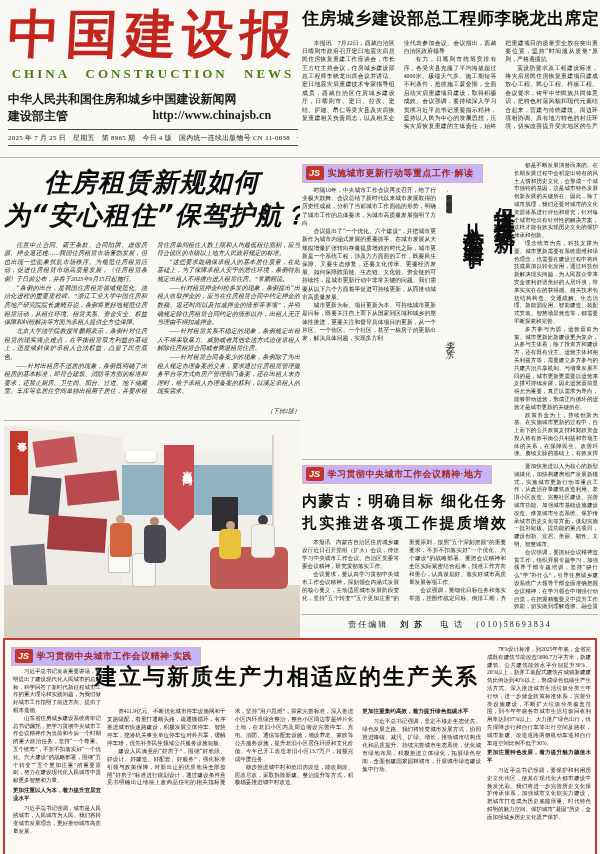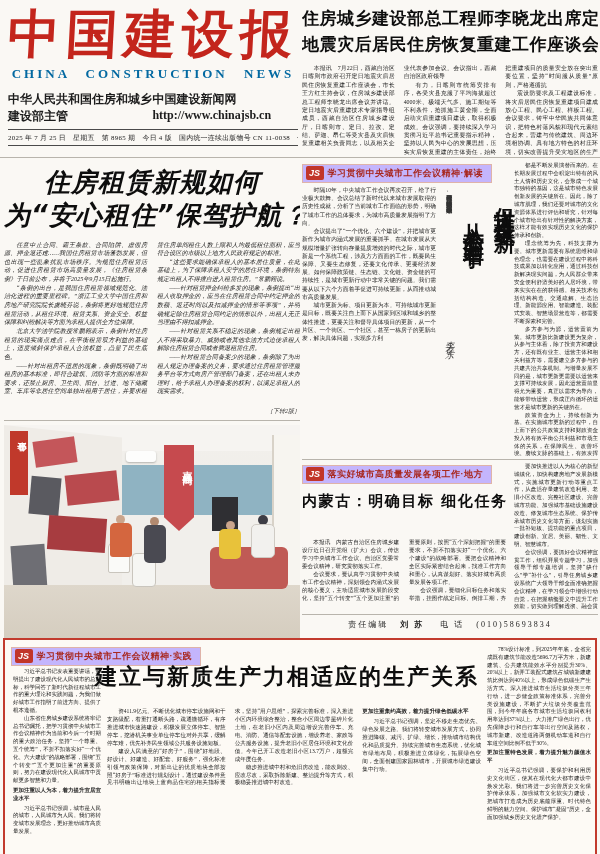--- a/index.html
+++ b/index.html
@@ -13,21 +13,21 @@
   .hairline { background:#b8b4ac; height:1px; }
 
   
   .logo-cn {
     font-family:"DejaVu Serif","Liberation Serif",serif;
     font-weight:900; font-size:52px; line-height:1.0; letter-spacing:6px;
     color:#c3251c; transform:skewX(-3deg); white-space:nowrap; text-align:center;
   }
   .logo-en {
     font-family:"Liberation Serif",serif; font-weight:700; font-size:13px;
-    letter-spacing:3px; word-spacing:10px; text-align:center; color:#0369a1;
+    letter-spacing:3px; word-spacing:10px; text-align:center; color:#4d7c0f;
   }
   .mast-row1 { display:flex; justify-content:flex-end; font-size:12px; font-weight:700; }
   .issue-row {
     border-top:1px solid #4a4a4a; border-bottom:1px solid #4a4a4a;
     font-size:6.9px; padding:2.5px 0; white-space:nowrap; overflow:hidden; letter-spacing:0.3px;
   }
 
   
   .body-txt { font-size:5.9px; line-height:1.42; text-align:justify; overflow:hidden; color:#222; }
   .para { text-indent:2em; }
@@ -87,21 +87,20 @@
     <div class="logo-en" style="margin-top:6px;">CHINA  CONSTRUCTION  NEWS</div>
     <div class="mast-row1" style="margin-top:9px;">
       <span>中华人民共和国住房和城乡建设部主管</span>
       <span>中国建设新闻网  http://www.chinajsb.cn</span>
     </div>
     <div class="issue-row" style="margin-top:4px;">2025 年 7 月 25 日　星期五　第 8965 期　今日 4 版　国内统一连续出版物号 CN 11-0038　代号 1-77</div>
   </div>
 
   <div class="abs" style="left:302px; top:6px; width:296px;">
     <div class="ts-line h-sans">住房城乡建设部总工程师李晓龙出席定日</div>
-    <div class="ts-line h-sans">地震灾后居民住房恢复重建工作座谈会</div>
     <div class="cols3 body-txt" style="margin-top:7px; height:96px;">
       <p class="para">本报讯　7月22日，西藏自治区日喀则市政府召开定日地震灾后居民住房恢复重建工作座谈会，市长王方红主持会议，住房城乡建设部总工程师李晓龙出席会议并讲话。定日地震灾后重建技术专家指导组成员，西藏自治区住房城乡建设厅，日喀则市、定日、拉孜、定结、萨迦、昂仁等受灾县及灾后恢复重建相关负责同志，以及相关企业代表参加会议。会议指出，西藏自治区政府领导</p>
       <p class="para">有力，日喀则市统筹安排有序，各受灾县克服了平均海拔超过4000米、极端天气多、施工期短等不利条件，抢抓施工黄金期，全面启动灾后重建项目建设，取得积极成效。会议强调，要持续深入学习贯彻习近平总书记重要指示精神，坚持以人民为中心的发展思想，压实灾后恢复重建的主体责任，始终把重建项目的质量安全放在突出重要位置，坚持“时间服从质量”原则，严格遵循抗</p>
       <p class="para">震设防要求及工程建设标准，将灾后居民住房恢复重建项目建成放心工程、民心工程、样板工程。会议要求，铸牢中华民族共同体意识，把特色村落风貌和现代元素结合起来，营建与传统建筑、周边环境相协调、具有地方特色的村庄环境，切实改善提升受灾地区的生产生活条件，不断增强人民群众的获得感、幸福感、安全感。　（郭 雯）</p>
     </div>
   </div>
 
   <div class="abs hairline" style="left:0; top:157px; width:600px;"></div>
 
   <div class="abs" style="left:4px; top:166px; width:296px;font-style:italic;">
@@ -175,21 +174,21 @@
     <div class="caption-title" style="width:104px; padding-top:4px;">共享清凉空间</div>
     <div class="caption-text" style="flex:1;">
       <span>近日，江苏省扬州市邗江区西湖街道经圩村党委利用闲置用房打造“共享清凉空间”——有“凉”驿站，为环卫工人等户外劳动者提供饮水休息、手机充电等服务。图为环卫工人在“驿”站内休息。</span>
       <span class="credit">庄文斌 摄</span>
     </div>
   </div>
 
   <div class="abs" style="left:302px; top:162px; width:296px; height:294px;">
     <div class="badge">
       <span class="js">JS</span>
-      <span class="tag">学习贯彻中央城市工作会议精神·解读</span>
+      <span class="tag">实施城市更新行动等重点工作·解读</span>
     </div>
     <div class="abs body-txt" style="left:0; top:24px; width:134px; height:268px; font-size:5.8px;">
         <p class="para">时隔10年，中央城市工作会议再次召开，给了行业极大鼓舞。会议总结了新时代以来城市发展取得的历史性成就，分析了当前城市工作面临的形势，明确了城市工作的总体要求，为城市高质量发展指明了方向。</p>
         <p class="para">会议提出了“一个优化、六个建设”，并把城市更新作为城市内涵式发展的重要抓手。在城市发展从大规模增量扩张转向存量提质增效的时代之际，城市更新是一个系统工程，涉及方方面面的工作，既要民生保障、又要生态修复，还要文化传承、更要经济发展。如何保障政策链、生态链、文化链、资金链的可持续性，是城市更新行动中非常关键的问题。我们需要从以下六个方面着手促进可持续更新，从而推动城市高质量发展。</p>
         <p class="para">城市更新为标、项目更新为本。可持续城市更新是目标，既要关注自上而下从国家到区域和城乡的整体性推进，更要关注和督导具体项目的更新，从一个片区、一个街区、一个社区，甚至一栋房子的更新出发，解决具体问题，实现多方利</p>
       </div>
     <div class="abs vblock" style="left:140px; top:28px; width:68px; height:258px;">
       <div class="v-attr">
         <span>全国工程勘察设计大师、中国建设科技集团首席专家、中国建筑学会副理事长</span>
         <span class="vname">李存东</span>
@@ -203,24 +202,25 @@
         <p class="para">多方参与为源，运营置前为策。城市更新比新建设更为复杂，从参与主体看，除了投资方和建设方，还有既有业主、运营主体和相关利益方等，需要建立多方参与的共建共治共享机制。与增量发展不同的是，城市更新更需要以运营来支撑可持续发展，因此运营置前显得尤为重要，真正以需求为导向，能够带动运营，形成正向循环的运营才是城市更新的关键所在。</p>
         <p class="para">政策资金为上，持续创新为基。在实施城市更新的过程中，自上而下的公共政策支持和财政资金投入将有效平衡公共利益和市场主体的关系，在保障民生、改善环境、赓续文脉的基础上，有效发挥市场主体的作用。不断创新机制，建立与新质生产力相适应的生产关系，形成持续创新的发展态势。</p>
       </div>
   </div>
 
   <div class="abs hairline" style="left:302px; top:459px; width:296px;"></div>
 
   <div class="abs" style="left:302px; top:463px; width:296px; height:148px;">
     <div class="badge">
       <span class="js">JS</span>
-      <span class="tag">落实好城市高质量发展各项工作·地方</span>
+      <span class="tag">学习贯彻中央城市工作会议精神·地方</span>
     </div>
     <div class="abs" style="left:0; top:28px; width:204px;">
       <div class="df-line h-sans">内蒙古：明确目标 细化任务</div>
+      <div class="df-line h-sans">扎实推进各项工作提质增效</div>
     </div>
     <div class="abs cols2 body-txt" style="left:0; top:76px; width:204px; height:70px; font-size:5.6px;">
         <p class="para">本报讯　内蒙古自治区住房城乡建设厅近日召开党组（扩大）会议，传达学习中央城市工作会议、自治区党委常委会议精神，研究贯彻落实工作。</p>
         <p class="para">会议要求，要认真学习贯彻中央城市工作会议精神，深刻领会内涵式发展的核心要义，主动适应城市发展阶段变化，坚持“五个转变”“五个更加注重”的重要原则，按照“五个深刻把握”的重要要求，不折不扣落实好“一个优化、六个建设”的战略部署。要把会议精神和全区实际紧密结合起来，找准工作方向和重心，认真谋划好、落实好城市高质量发展各项工作。</p>
         <p class="para">会议强调，要细化目标任务和落实举措，挂图作战定目标、倒排工期，齐心合力把这项工作抓起来，推动实现全区城市高质量发展。</p>
       </div>
     <div class="abs body-txt" style="left:212px; top:0; width:84px; height:146px; font-size:5.5px;">
         <p class="para">要加快推进以人为核心的新型城镇化，加快构建房地产发展新模式，实施城市更新行动等重点工作，从盘活存量建筑改造利用、老旧小区改造、完整社区建设、完善城市功能、加强城市基础设施建设改造、修复城市生态系统、保护传承城市历史文化等方面，谋划实施一批补短板、提功能的重点项目，建设创新、宜居、美丽、韧性、文明、智慧城市。</p>
         <p class="para">会议强调，要抓好会议精神宣贯工作，组织开展专题学习，加强领导干部专题培训，坚持“缺什么”学“补什么”，引导住房城乡建设系统广大领导干部全面准确把握会议精神，在学习领会中增强行动自觉，在把握精髓要义中提升工作效能，切实做到理解透彻、融会贯通、学以致用。　（巴 建）</p>
       </div>

